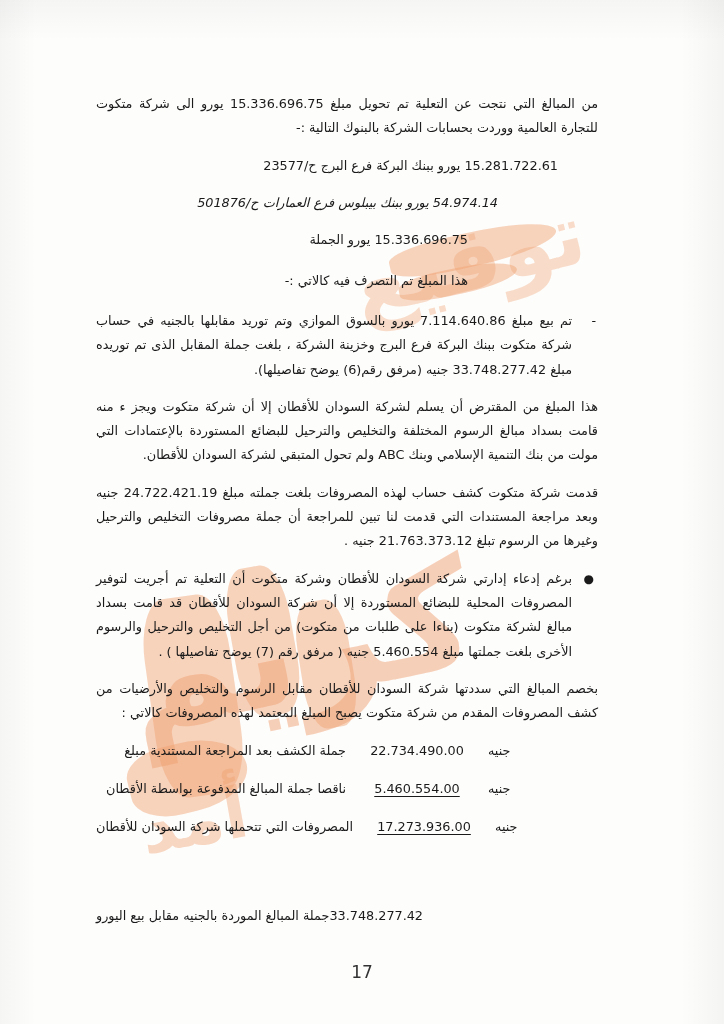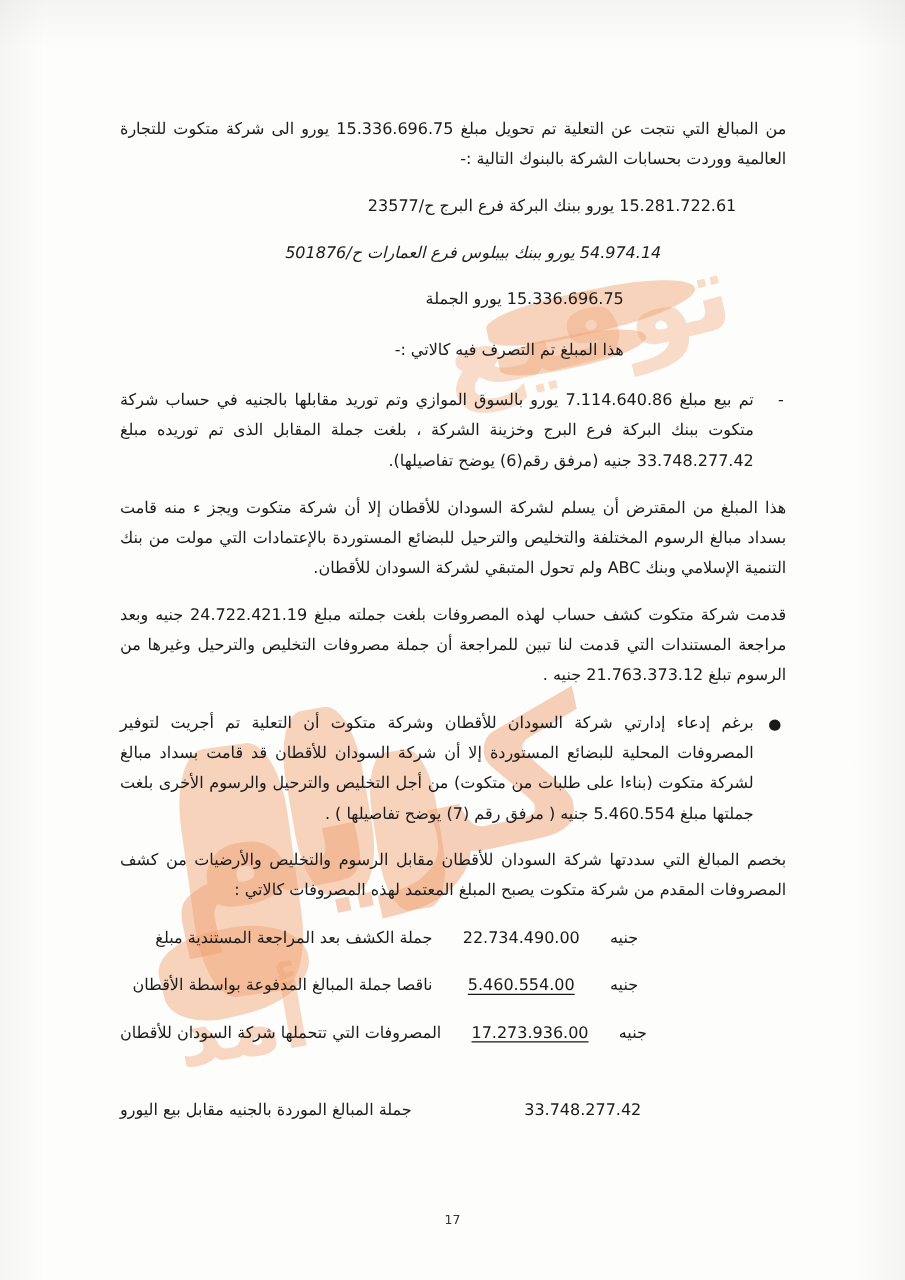--- a/index.html
+++ b/index.html
@@ -27,21 +27,21 @@
     inset: 0;
     background:
       linear-gradient(to left, rgba(0,0,0,0.035), rgba(0,0,0,0) 6%),
       linear-gradient(to right, rgba(0,0,0,0.03), rgba(0,0,0,0) 5%),
       linear-gradient(to bottom, rgba(0,0,0,0.03), rgba(0,0,0,0) 4%);
     pointer-events: none;
   }
   .content {
     position: absolute;
     top: 92px;
-    right: 95px;
+    right: 126px;
     left: 96px;
     font-size: 12.8px;
     line-height: 1.9;
     text-align: right;
     direction: rtl;
   }
   p, div.para {
     margin: 0 0 13px 0;
   }
   .para {
@@ -112,31 +112,30 @@
   }
   .pad-r-40 { padding-right: 40px; }
   .pad-r-70 { padding-right: 70px; }
   .pad-r-100 { padding-right: 100px; font-style: italic; }
   .pad-r-130 { padding-right: 130px; }
 
   .final-row {
     display: flex;
     flex-direction: row-reverse;
     align-items: baseline;
-    gap: 90px;
     padding-right: 60px;
-    margin-top: 37px;
+    margin-top: 64px;
   }
   .page-number {
     position: absolute;
     bottom: 42px;
     left: 0;
     right: 0;
     text-align: center;
-    font-size: 10px;
+    font-size: 17px;
     color: #333;
   }
   
   .watermark {
     position: absolute;
     pointer-events: none;
     user-select: none;
     color: #f0a070;
     opacity: 0.55;
     font-weight: bold;

